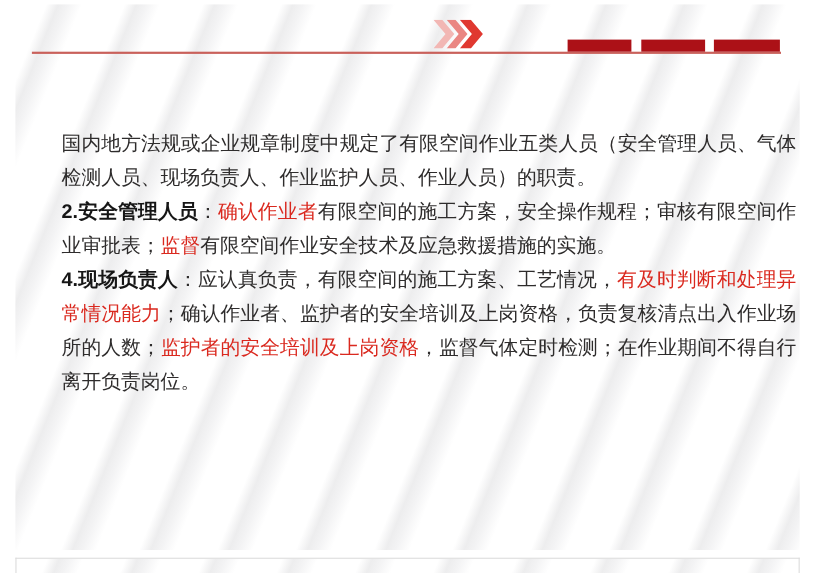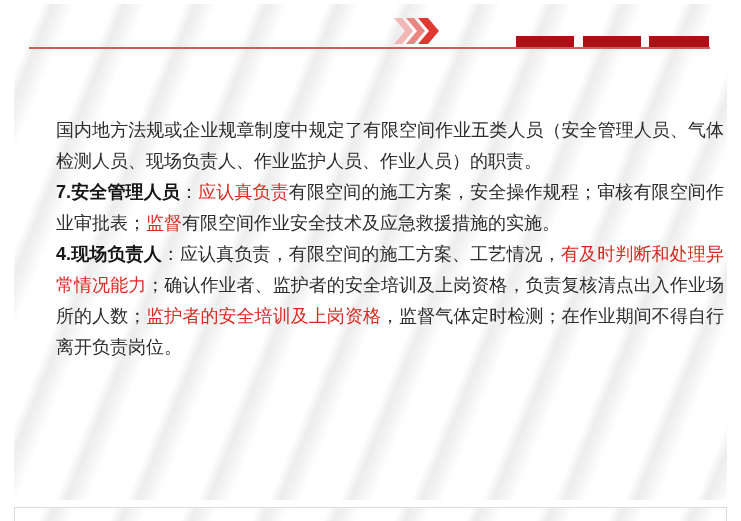--- a/index.html
+++ b/index.html
@@ -64,19 +64,19 @@
   </svg>
 
   <div id="header-underline"></div>
 
   <div id="accent-bar-1" class="accent-bar"></div>
   <div id="accent-bar-2" class="accent-bar"></div>
   <div id="accent-bar-3" class="accent-bar"></div>
 
   <div id="body-text">
       <p><span class="seg-normal">国内地方法规或企业规章制度中规定了有限空间作业五类人员（安全管理人员、气体检测人员、现场负责人、作业监护人员、作业人员）的职责。</span></p>
-      <p><span class="seg-bold">7.安全管理人员</span><span class="seg-normal">：</span><span class="seg-red">应认真负责</span><span class="seg-normal">有限空间的施工方案，安全操作规程；审核有限空间作业审批表；</span><span class="seg-red">监督</span><span class="seg-normal">有限空间作业安全技术及应急救援措施的实施。</span></p>
+      <p><span class="seg-bold">2.安全管理人员</span><span class="seg-normal">：</span><span class="seg-red">确认作业者</span><span class="seg-normal">有限空间的施工方案，安全操作规程；审核有限空间作业审批表；</span><span class="seg-red">监督</span><span class="seg-normal">有限空间作业安全技术及应急救援措施的实施。</span></p>
       <p><span class="seg-bold">4.现场负责人</span><span class="seg-normal">：应认真负责，有限空间的施工方案、工艺情况，</span><span class="seg-red">有及时判断和处理异常情况能力</span><span class="seg-normal">；确认作业者、监护者的安全培训及上岗资格，负责复核清点出入作业场所的人数；</span><span class="seg-red">监护者的安全培训及上岗资格</span><span class="seg-normal">，监督气体定时检测；在作业期间不得自行离开负责岗位。</span></p>
     </div>
 
 </div>
 
 <div id="next-slide-edge" class="striped"></div>
 
 </body></html>

